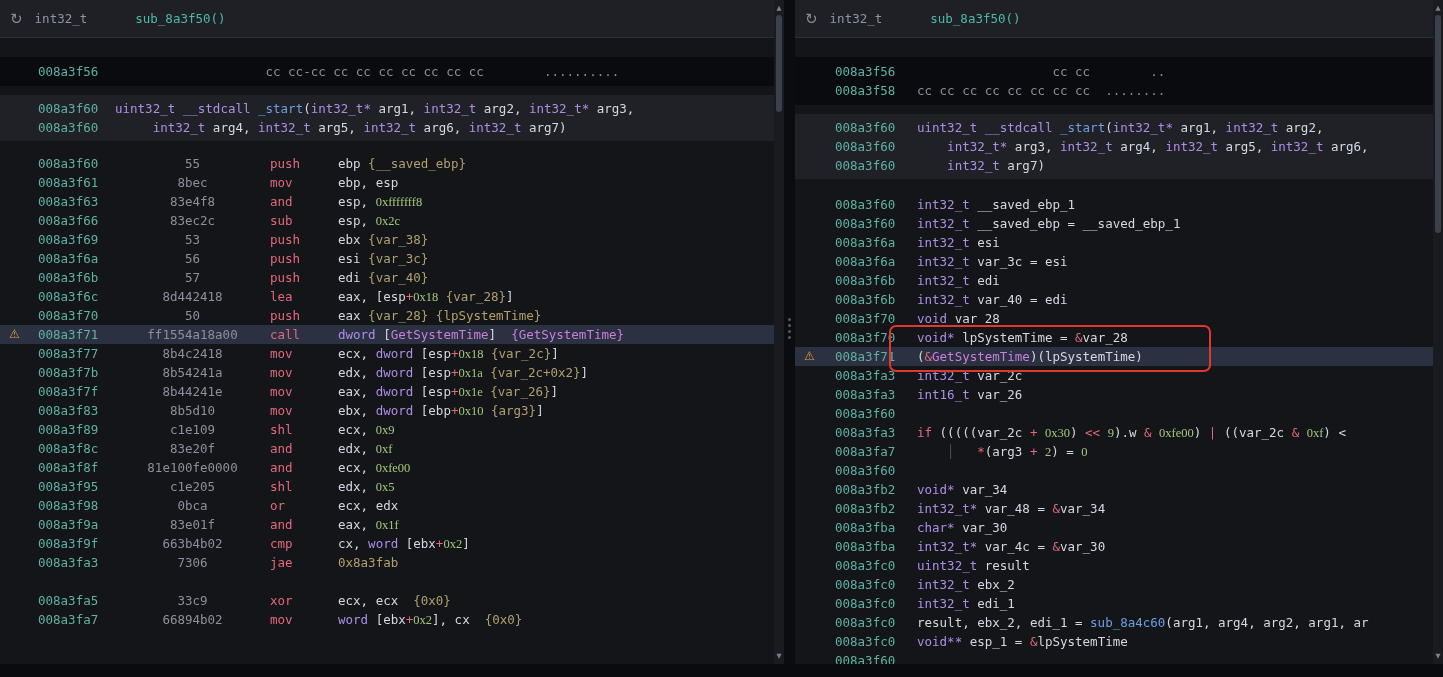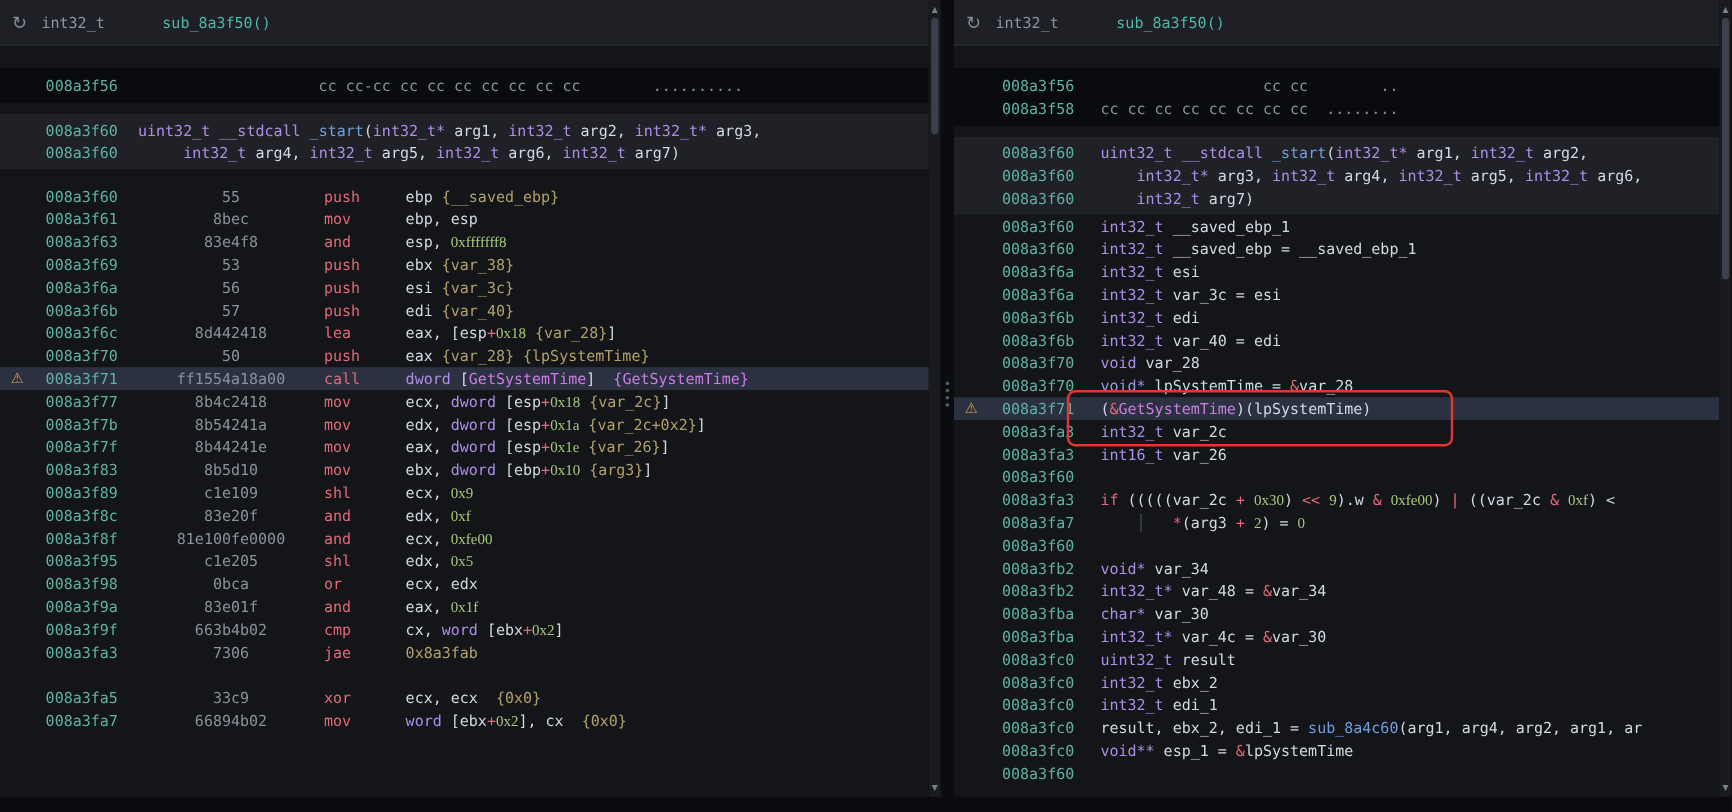--- a/index.html
+++ b/index.html
@@ -9,21 +9,21 @@
   .pane-left{width:784px;}
   .pane-right{width:648px;}
   .content{flex:1;background:var(--tk-bg_pane);overflow:hidden;position:relative;}
   .pane-header{height:37px;background:var(--tk-bg_header);border-bottom:1px solid var(--tk-border_header);display:flex;align-items:center;padding-left:10px;}
   .refresh{color:#858a96;font-size:15px;margin-right:12px;font-family:"DejaVu Sans","Liberation Sans",sans-serif;}
   .hdr-type{color:var(--tk-header_type);margin-right:8px;}
   .hdr-name{color:var(--tk-header_name);margin-left:40px;}
   .section.dark{background:var(--tk-bg_band_dark);padding:5px 0;margin-bottom:9px;}
   .section.sig{background:var(--tk-bg_band_sig);padding:4px 0;}
   .pane-left .section.sig{margin-bottom:13px;}
-  .pane-right .section.sig{}
+  .pane-right .section.sig{margin-bottom:16px;}
   .row{height:19px;line-height:19px;white-space:pre;position:relative;padding-left:38px;}
   .pane-right .row{padding-left:40px;}
   .row.sel{background:var(--tk-selection);}
   .tk{white-space:pre;}
   .addr-col{display:inline-block;width:77px;color:var(--tk-addr);}
   .pane-right .addr-col{width:82px;}
   .t-bcol{display:inline-block;width:155px;color:var(--tk-bytes);text-align:center;}
   .t-mn{display:inline-block;width:68px;color:var(--tk-mn);}
   .t-bytes{color:var(--tk-bytes);}
   .t-ascii{color:var(--tk-ascii);}
@@ -68,20 +68,21 @@
             <div class="row"><span class="tk addr-col">008a3f56</span><span class="tk t-sp">                    </span><span class="tk t-bytes">cc cc-cc cc cc cc cc cc cc cc</span><span class="tk t-sp">        </span><span class="tk t-ascii">..........</span></div>
           </div>
           <div class="section sig">
             <div class="row"><span class="tk addr-col">008a3f60</span><span class="tk t-type">uint32_t</span><span class="tk t-plain"> </span><span class="tk t-type">__stdcall</span><span class="tk t-plain"> </span><span class="tk t-fn">_start</span><span class="tk t-plain">(</span><span class="tk t-type">int32_t*</span><span class="tk t-plain"> arg1, </span><span class="tk t-type">int32_t</span><span class="tk t-plain"> arg2, </span><span class="tk t-type">int32_t*</span><span class="tk t-plain"> arg3,</span></div>
             <div class="row"><span class="tk addr-col">008a3f60</span><span class="tk t-sp">     </span><span class="tk t-type">int32_t</span><span class="tk t-plain"> arg4, </span><span class="tk t-type">int32_t</span><span class="tk t-plain"> arg5, </span><span class="tk t-type">int32_t</span><span class="tk t-plain"> arg6, </span><span class="tk t-type">int32_t</span><span class="tk t-plain"> arg7)</span></div>
           </div>
           <div class="section body">
             <div class="row"><span class="tk addr-col">008a3f60</span><span class="tk t-bcol">55</span><span class="tk t-mn">push</span><span class="tk t-plain">ebp </span><span class="tk t-ann">{__saved_ebp}</span></div>
             <div class="row"><span class="tk addr-col">008a3f61</span><span class="tk t-bcol">8bec</span><span class="tk t-mn">mov</span><span class="tk t-plain">ebp, esp</span></div>
             <div class="row"><span class="tk addr-col">008a3f63</span><span class="tk t-bcol">83e4f8</span><span class="tk t-mn">and</span><span class="tk t-plain">esp, </span><span class="tk t-num">0xfffffff8</span></div>
+            <div class="row"><span class="tk addr-col">008a3f66</span><span class="tk t-bcol">83ec2c</span><span class="tk t-mn">sub</span><span class="tk t-plain">esp, </span><span class="tk t-num">0x2c</span></div>
             <div class="row"><span class="tk addr-col">008a3f69</span><span class="tk t-bcol">53</span><span class="tk t-mn">push</span><span class="tk t-plain">ebx </span><span class="tk t-ann">{var_38}</span></div>
             <div class="row"><span class="tk addr-col">008a3f6a</span><span class="tk t-bcol">56</span><span class="tk t-mn">push</span><span class="tk t-plain">esi </span><span class="tk t-ann">{var_3c}</span></div>
             <div class="row"><span class="tk addr-col">008a3f6b</span><span class="tk t-bcol">57</span><span class="tk t-mn">push</span><span class="tk t-plain">edi </span><span class="tk t-ann">{var_40}</span></div>
             <div class="row"><span class="tk addr-col">008a3f6c</span><span class="tk t-bcol">8d442418</span><span class="tk t-mn">lea</span><span class="tk t-plain">eax, [esp</span><span class="tk t-op">+</span><span class="tk t-num">0x18</span><span class="tk t-plain"> </span><span class="tk t-ann">{var_28}</span><span class="tk t-plain">]</span></div>
             <div class="row"><span class="tk addr-col">008a3f70</span><span class="tk t-bcol">50</span><span class="tk t-mn">push</span><span class="tk t-plain">eax </span><span class="tk t-ann">{var_28}</span><span class="tk t-plain"> </span><span class="tk t-ann">{lpSystemTime}</span></div>
             <div class="row sel"><span class="warn">⚠</span><span class="tk addr-col">008a3f71</span><span class="tk t-bcol">ff1554a18a00</span><span class="tk t-mn">call</span><span class="tk t-type">dword</span><span class="tk t-plain"> [</span><span class="tk t-sym">GetSystemTime</span><span class="tk t-plain">]  </span><span class="tk t-sym">{GetSystemTime}</span></div>
             <div class="row"><span class="tk addr-col">008a3f77</span><span class="tk t-bcol">8b4c2418</span><span class="tk t-mn">mov</span><span class="tk t-plain">ecx, </span><span class="tk t-type">dword</span><span class="tk t-plain"> [esp</span><span class="tk t-op">+</span><span class="tk t-num">0x18</span><span class="tk t-plain"> </span><span class="tk t-ann">{var_2c}</span><span class="tk t-plain">]</span></div>
             <div class="row"><span class="tk addr-col">008a3f7b</span><span class="tk t-bcol">8b54241a</span><span class="tk t-mn">mov</span><span class="tk t-plain">edx, </span><span class="tk t-type">dword</span><span class="tk t-plain"> [esp</span><span class="tk t-op">+</span><span class="tk t-num">0x1a</span><span class="tk t-plain"> </span><span class="tk t-ann">{var_2c+0x2}</span><span class="tk t-plain">]</span></div>
             <div class="row"><span class="tk addr-col">008a3f7f</span><span class="tk t-bcol">8b44241e</span><span class="tk t-mn">mov</span><span class="tk t-plain">eax, </span><span class="tk t-type">dword</span><span class="tk t-plain"> [esp</span><span class="tk t-op">+</span><span class="tk t-num">0x1e</span><span class="tk t-plain"> </span><span class="tk t-ann">{var_26}</span><span class="tk t-plain">]</span></div>
             <div class="row"><span class="tk addr-col">008a3f83</span><span class="tk t-bcol">8b5d10</span><span class="tk t-mn">mov</span><span class="tk t-plain">ebx, </span><span class="tk t-type">dword</span><span class="tk t-plain"> [ebp</span><span class="tk t-op">+</span><span class="tk t-num">0x10</span><span class="tk t-plain"> </span><span class="tk t-ann">{arg3}</span><span class="tk t-plain">]</span></div>

